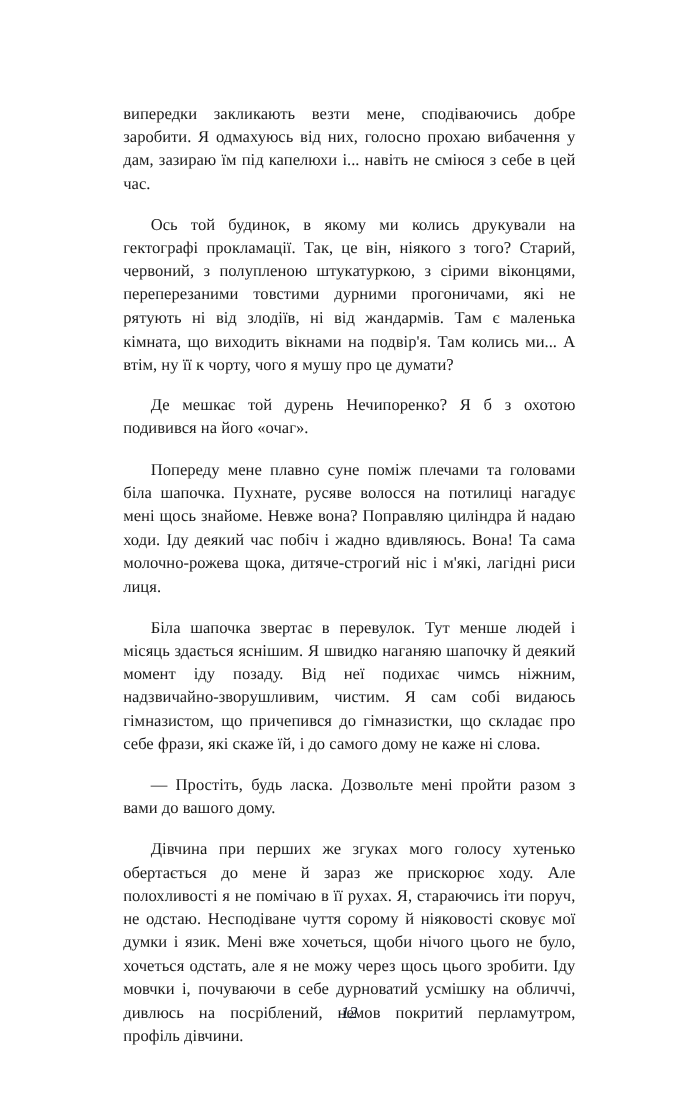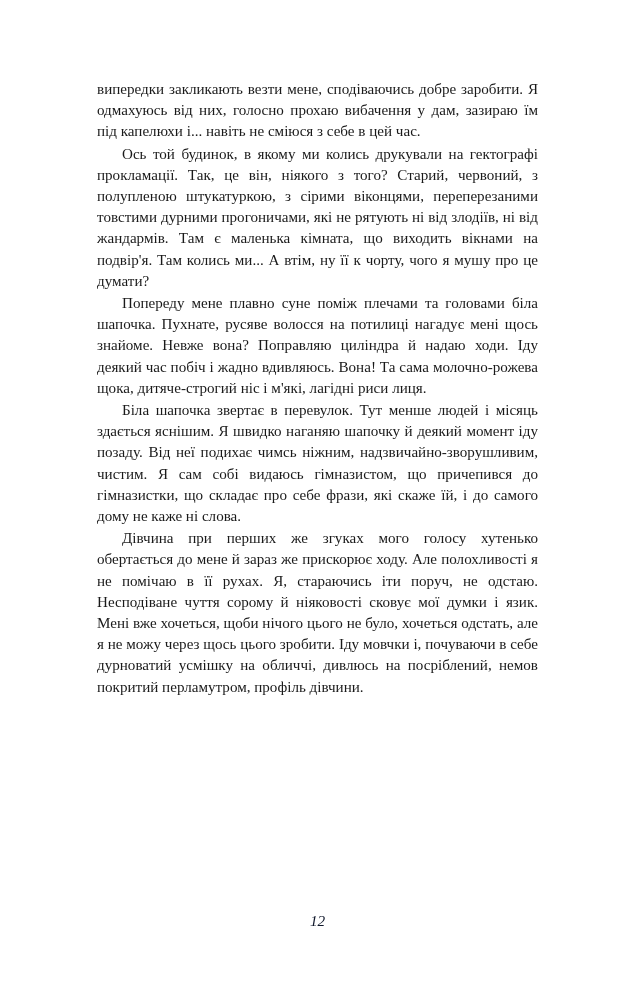--- a/index.html
+++ b/index.html
@@ -23,21 +23,21 @@
     padding: 78px 96px 60px 96px;
   }
   .body-text {
     font-size: 15.1px;
     line-height: 21.2px;
     text-align: justify;
     text-justify: inter-word;
     hyphens: manual;
   }
   .body-text p {
-    margin: 1px;
+    margin: 16px;
     text-indent: 0;
   }
   .body-text p.indent {
     text-indent: 25px;
   }
   .page-number {
     position: absolute;
     left: 0;
     right: 0;
     top: 912px;
@@ -48,18 +48,20 @@
     color: #0f172a;
   }
 </style>
 </head>
 <body>
 
 <div class="page">
   <div class="body-text">
     <p class="noindent">випередки закликають везти мене, сподіваючись добре заробити. Я одмахуюсь від них, голосно прохаю вибачення у дам, зазираю їм під капелюхи і... навіть не сміюся з себе в цей час.</p>
     <p class="indent">Ось той будинок, в якому ми колись друкували на гектографі прокламації. Так, це він, ніякого з того? Старий, червоний, з полупленою штукатуркою, з сірими віконцями, переперезаними товстими дурними прогоничами, які не рятують ні від злодіїв, ні від жандармів. Там є маленька кімната, що виходить вікнами на подвір'я. Там колись ми... А втім, ну її к чорту, чого я мушу про це думати?</p>
+    <p class="indent">Де мешкає той дурень Нечипоренко? Я б з охотою подивився на його «очаг».</p>
     <p class="indent">Попереду мене плавно суне поміж плечами та головами біла шапочка. Пухнате, русяве волосся на потилиці нагадує мені щось знайоме. Невже вона? Поправляю циліндра й надаю ходи. Іду деякий час побіч і жадно вдивляюсь. Вона! Та сама молочно-рожева щока, дитяче-строгий ніс і м'які, лагідні риси лиця.</p>
     <p class="indent">Біла шапочка звертає в перевулок. Тут менше людей і місяць здається яснішим. Я швидко наганяю шапочку й деякий момент іду позаду. Від неї подихає чимсь ніжним, надзвичайно-зворушливим, чистим. Я сам собі видаюсь гімназистом, що причепився до гімназистки, що складає про себе фрази, які скаже їй, і до самого дому не каже ні слова.</p>
+    <p class="indent">— Простіть, будь ласка. Дозвольте мені пройти разом з вами до вашого дому.</p>
     <p class="indent">Дівчина при перших же згуках мого голосу хутенько обертається до мене й зараз же прискорює ходу. Але полохливості я не помічаю в її рухах. Я, стараючись іти поруч, не одстаю. Несподіване чуття сорому й ніяковості сковує мої думки і язик. Мені вже хочеться, щоби нічого цього не було, хочеться одстать, але я не можу через щось цього зробити. Іду мовчки і, почуваючи в себе дурноватий усмішку на обличчі, дивлюсь на посріблений, немов покритий перламутром, профіль дівчини.</p>
   </div>
   <div class="page-number">12</div>
 </div>
 
 </body></html>

